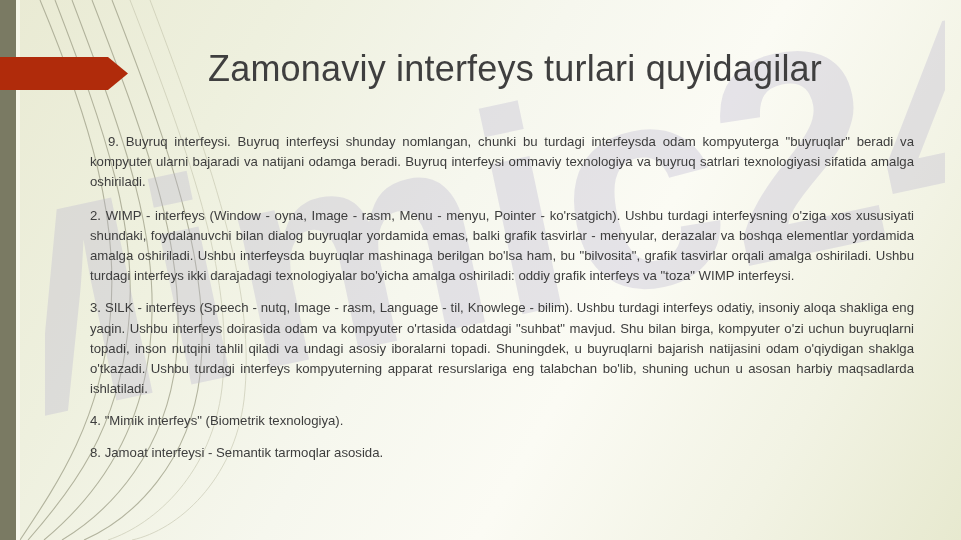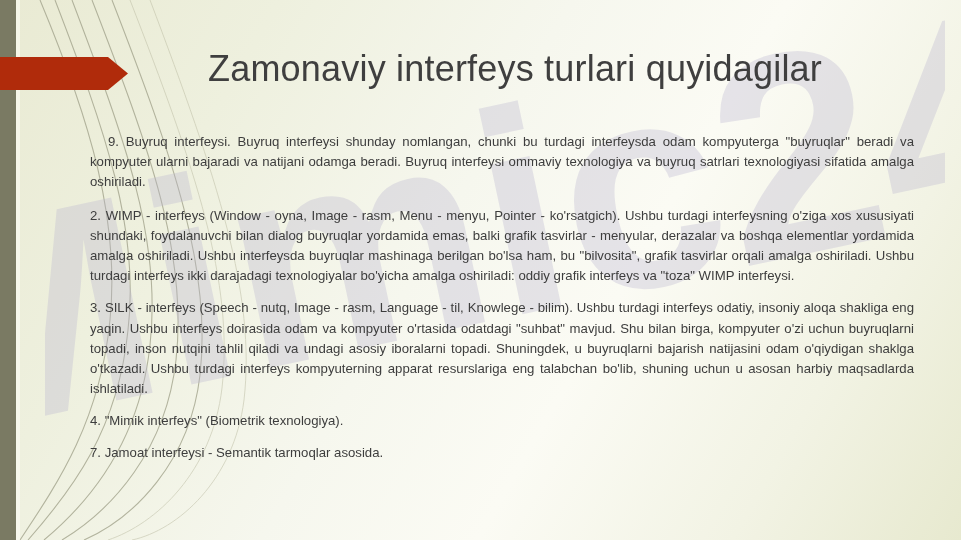--- a/index.html
+++ b/index.html
@@ -135,16 +135,16 @@
     <polygon points="0,0 108,0 128,16.5 108,33 0,33" fill="#b02b0b"></polygon>
   </svg>
 
   <div class="title">Zamonaviy interfeys turlari quyidagilar</div>
 
   <div class="body-area">
     <p class="para first">9. Buyruq interfeysi. Buyruq interfeysi shunday nomlangan, chunki bu turdagi interfeysda odam kompyuterga "buyruqlar" beradi va kompyuter ularni bajaradi va natijani odamga beradi. Buyruq interfeysi ommaviy texnologiya va buyruq satrlari texnologiyasi sifatida amalga oshiriladi.</p>
     <p class="para">2. WIMP - interfeys (Window - oyna, Image - rasm, Menu - menyu, Pointer - ko'rsatgich). Ushbu turdagi interfeysning o'ziga xos xususiyati shundaki, foydalanuvchi bilan dialog buyruqlar yordamida emas, balki grafik tasvirlar - menyular, derazalar va boshqa elementlar yordamida amalga oshiriladi. Ushbu interfeysda buyruqlar mashinaga berilgan bo'lsa ham, bu "bilvosita", grafik tasvirlar orqali amalga oshiriladi. Ushbu turdagi interfeys ikki darajadagi texnologiyalar bo'yicha amalga oshiriladi: oddiy grafik interfeys va "toza" WIMP interfeysi.</p>
     <p class="para">3. SILK - interfeys (Speech - nutq, Image - rasm, Language - til, Knowlege - bilim). Ushbu turdagi interfeys odatiy, insoniy aloqa shakliga eng yaqin. Ushbu interfeys doirasida odam va kompyuter o'rtasida odatdagi "suhbat" mavjud. Shu bilan birga, kompyuter o'zi uchun buyruqlarni topadi, inson nutqini tahlil qiladi va undagi asosiy iboralarni topadi. Shuningdek, u buyruqlarni bajarish natijasini odam o'qiydigan shaklga o'tkazadi. Ushbu turdagi interfeys kompyuterning apparat resurslariga eng talabchan bo'lib, shuning uchun u asosan harbiy maqsadlarda ishlatiladi.</p>
     <p class="para">4. "Mimik interfeys" (Biometrik texnologiya).</p>
-    <p class="para">7. Jamoat interfeysi - Semantik tarmoqlar asosida.</p>
+    <p class="para">8. Jamoat interfeysi - Semantik tarmoqlar asosida.</p>
   </div>
 
 </div>
 
 </body></html>

